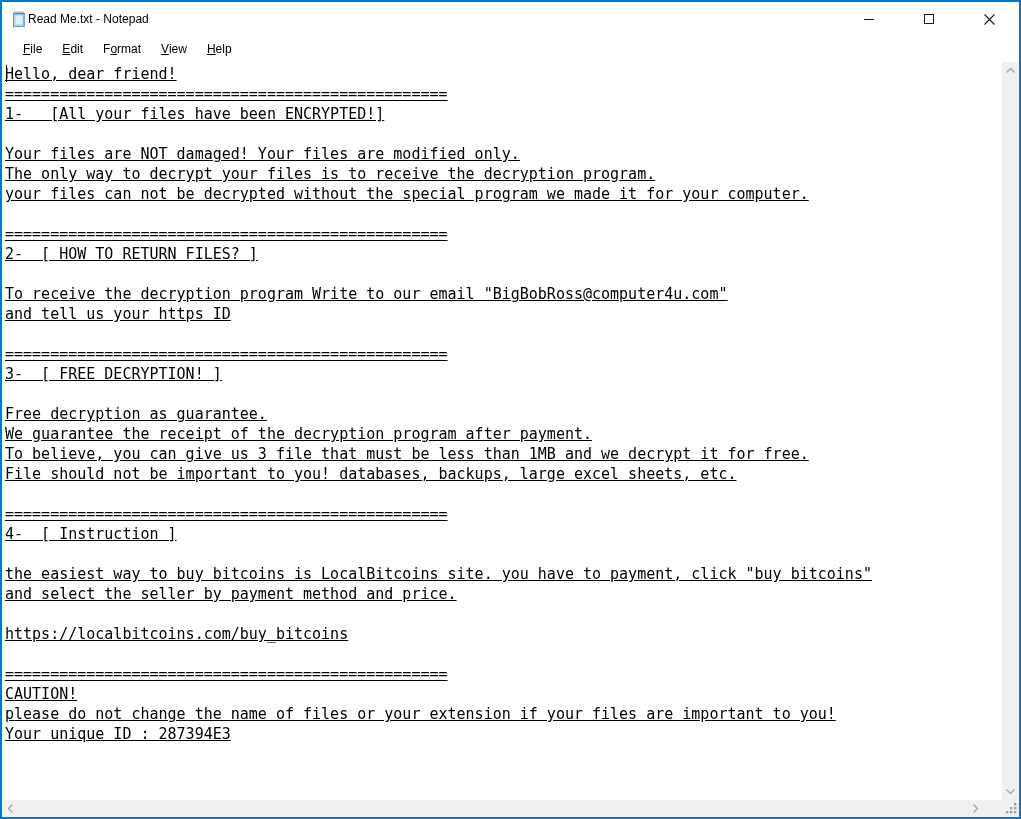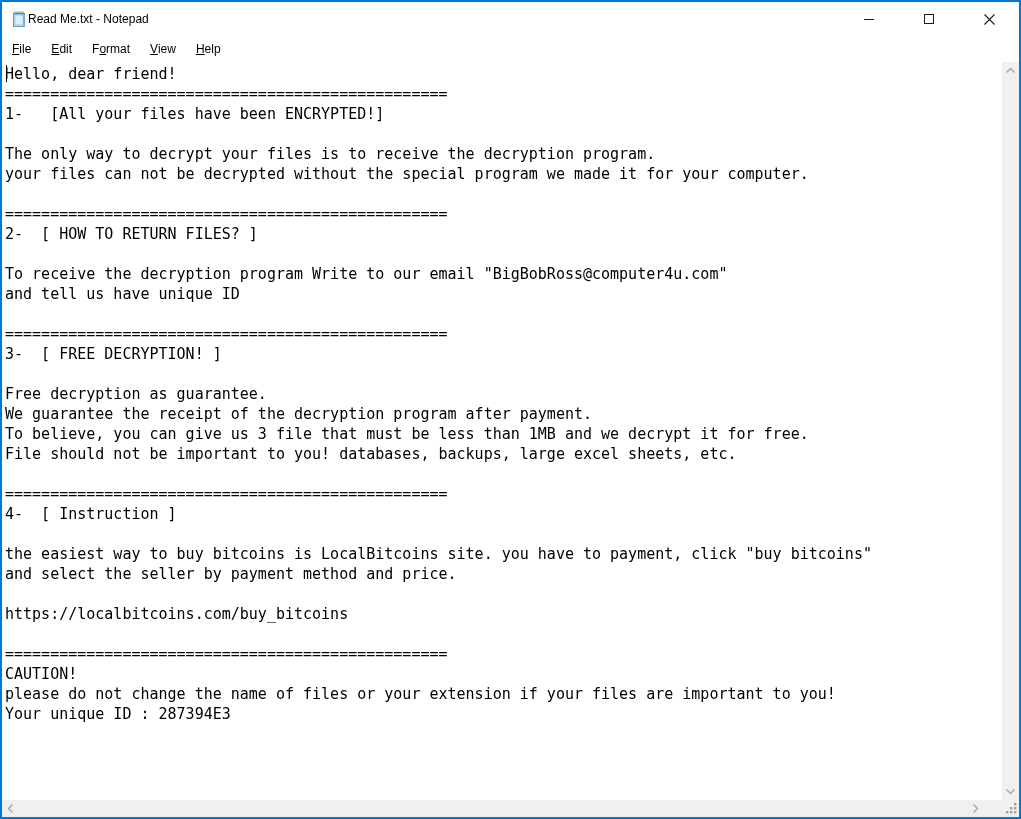--- a/index.html
+++ b/index.html
@@ -29,33 +29,34 @@
     background:transparent; border:none; padding:0; cursor:default;
   }
   .glyph-min { width:10px; height:1px; background:#1a1a1a; }
   .glyph-max { width:10px; height:10px; border:1px solid #1a1a1a; }
 
   
   .menubar {
     position:absolute; left:0; top:34px; right:0; height:26px;
     display:flex; align-items:stretch;
     background:#ffffff; font-size:12px; color:#000000;
-    padding-left:2px;
+    padding-left:13px;
   }
   .menu-items { display:flex; }
   .menu-item { padding:6px 8px 0 8px; margin-right:4px; white-space:nowrap; }
   .menu-item u { text-decoration:underline; }
 
   
   .edit-area {
     position:absolute; left:0; top:60px;
     width:882px; height:738px;
     background:#ffffff; overflow:hidden;
     padding:2px 4px 0 3px;
     cursor:text;
+    text-decoration:underline;
   }
   .line {
     font-family:"DejaVu Sans Mono","Liberation Mono",monospace;
     font-size:15px; line-height:20px; min-height:20px;
     white-space:pre; color:#000000;
   }
   .caret {
     position:absolute; left:4px; top:63px;
     width:1px; height:17px; background:#000000;
   }
@@ -130,28 +131,29 @@
         <span class="menu-item"><u>H</u>elp</span>
       </div>
   </div>
 
   <div class="edit-area">
     <div>
         <div class="line">Hello, dear friend!</div>
         <div class="line">=================================================</div>
         <div class="line">1-   [All your files have been ENCRYPTED!]</div>
         <div class="line"></div>
+        <div class="line">Your files are NOT damaged! Your files are modified only.</div>
         <div class="line">The only way to decrypt your files is to receive the decryption program.</div>
         <div class="line">your files can not be decrypted without the special program we made it for your computer.</div>
         <div class="line"></div>
         <div class="line">=================================================</div>
         <div class="line">2-  [ HOW TO RETURN FILES? ]</div>
         <div class="line"></div>
         <div class="line">To receive the decryption program Write to our email "BigBobRoss@computer4u.com"</div>
-        <div class="line">and tell us have unique ID</div>
+        <div class="line">and tell us your https ID</div>
         <div class="line"></div>
         <div class="line">=================================================</div>
         <div class="line">3-  [ FREE DECRYPTION! ]</div>
         <div class="line"></div>
         <div class="line">Free decryption as guarantee.</div>
         <div class="line">We guarantee the receipt of the decryption program after payment.</div>
         <div class="line">To believe, you can give us 3 file that must be less than 1MB and we decrypt it for free.</div>
         <div class="line">File should not be important to you! databases, backups, large excel sheets, etc.</div>
         <div class="line"></div>
         <div class="line">=================================================</div>

